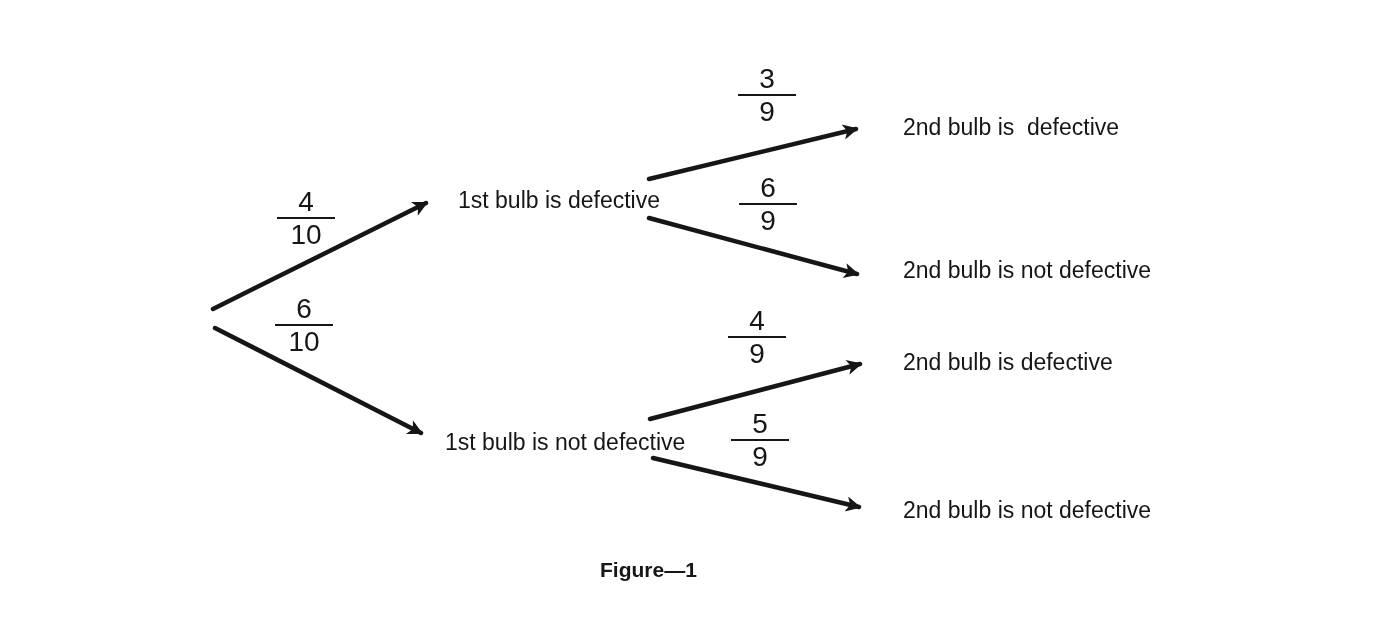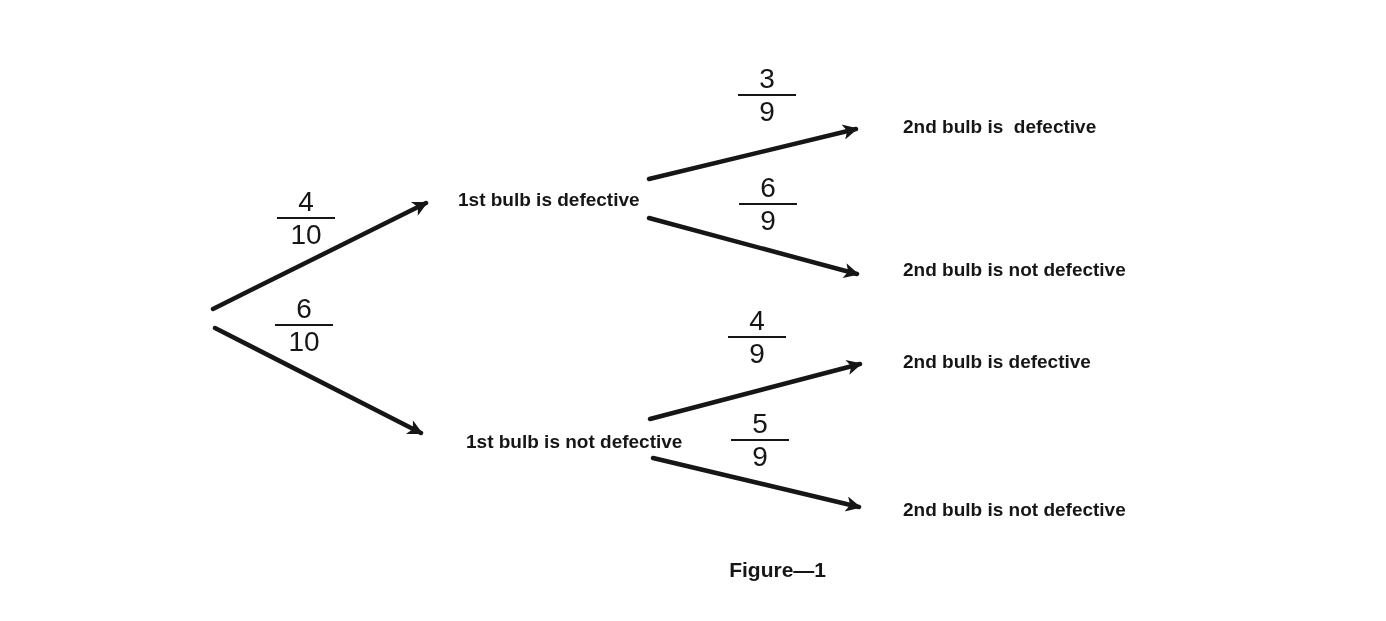--- a/index.html
+++ b/index.html
@@ -23,22 +23,22 @@
     width: 1386px;
     height: 621px;
   }
   .branch {
     stroke: #161616;
     stroke-width: 4.5;
     stroke-linecap: round;
   }
   .node-label {
     position: absolute;
-    font-size: 19px;
-    font-weight: bold;
+    font-size: 23px;
+    font-weight: normal;
     line-height: 20px;
     white-space: pre;
     color: #161616;
   }
   .fraction {
     position: absolute;
     width: 58px;
     text-align: center;
     font-size: 28px;
     font-weight: 400;
@@ -52,21 +52,21 @@
   }
   .fraction .den {
     display: block;
     padding-top: 1px;
   }
   .figure-caption {
     position: absolute;
     left: 600px;
     top: 558px;
     width: 226px;
-    text-align: right;
+    text-align: left;
     font-size: 21px;
     font-weight: bold;
     color: #161616;
   }
 </style>
 </head>
 <body>
 
 <div id="canvas">
 
@@ -87,21 +87,21 @@
   <div class="fraction" style="left:277px; top:187px;">
     <span class="num">4</span>
     <span class="den">10</span>
   </div>
   <div class="fraction" style="left:275px; top:294px;">
     <span class="num">6</span>
     <span class="den">10</span>
   </div>
 
   <div class="node-label" style="left:458px; top:190px;">1st bulb is defective</div>
-  <div class="node-label" style="left:445px; top:432px;margin-left:21px;">1st bulb is not defective</div>
+  <div class="node-label" style="left:445px; top:432px;">1st bulb is not defective</div>
 
   <div class="fraction" style="left:738px; top:64px;">
     <span class="num">3</span>
     <span class="den">9</span>
   </div>
   <div class="fraction" style="left:739px; top:173px;">
     <span class="num">6</span>
     <span class="den">9</span>
   </div>
   <div class="fraction" style="left:728px; top:306px;">

